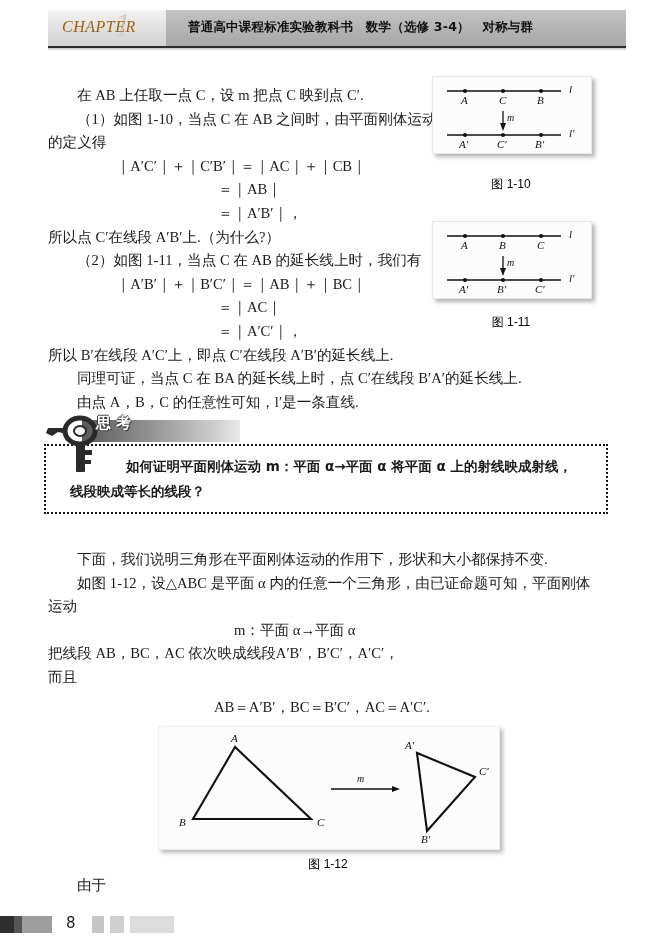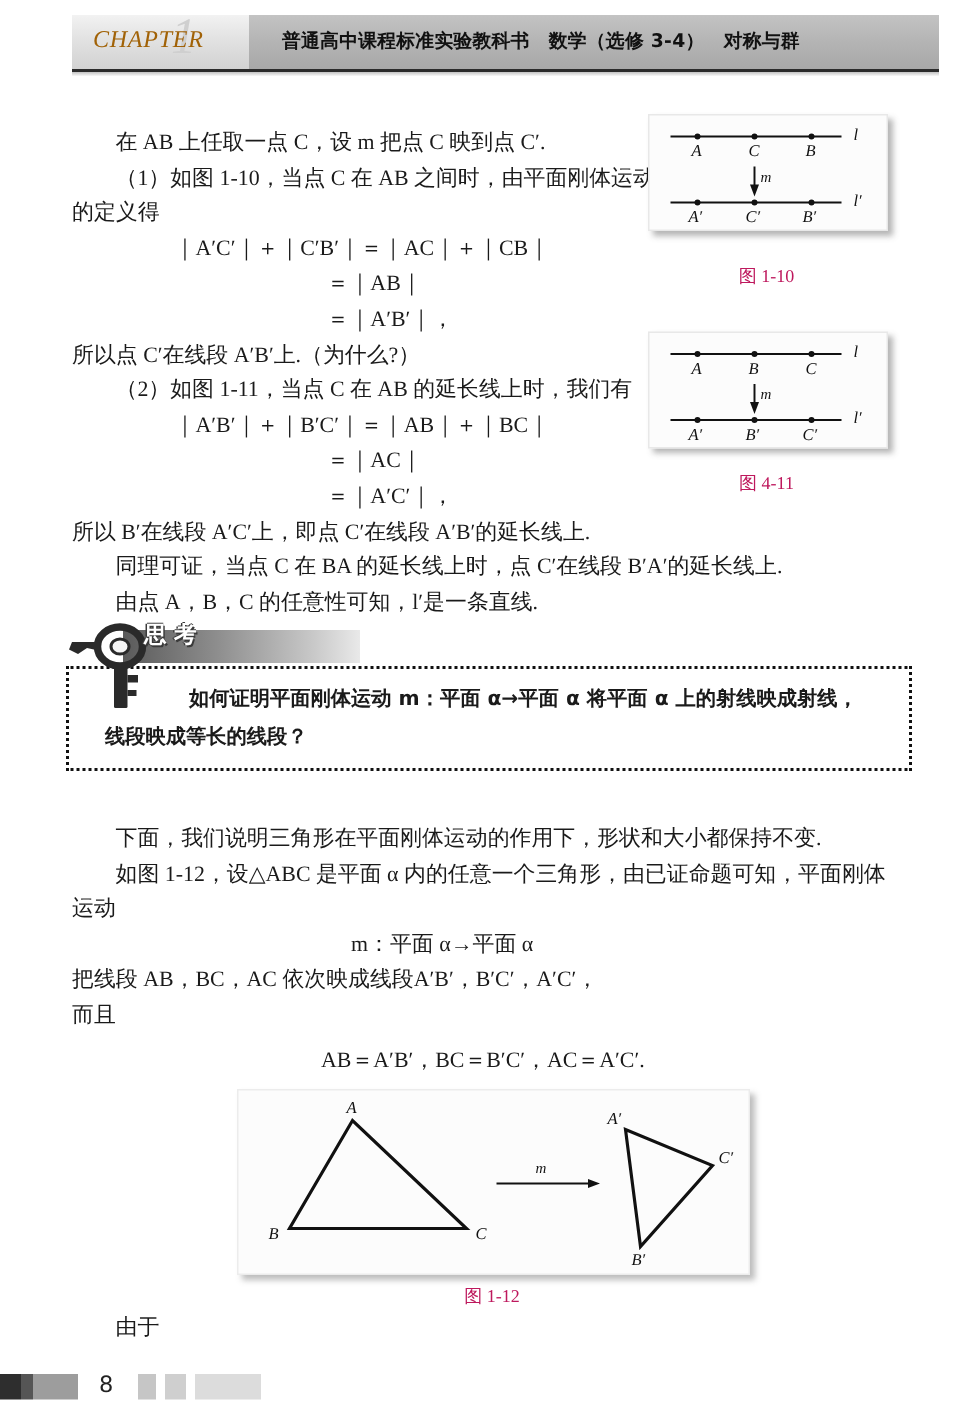--- a/index.html
+++ b/index.html
@@ -106,22 +106,22 @@
   .figbox {
     position: absolute;
     background: #fcfcfc;
     border: 1px solid #e8e8e8;
     box-shadow: 3px 3px 4px rgba(90,90,90,0.45);
   }
   .fig-caption {
     position: absolute;
     text-align: center;
     font-size: 12px;
-    font-family: Liberation Serif, serif;
-    color: #be185d;
+    font-family: Liberation Sans, sans-serif;
+    color: #000000;
     white-space: nowrap;
   }
 
   
   .think-wrap {
     position: absolute;
     left: 44px;
     top: 412px;
     width: 566px;
     height: 104px;
@@ -313,21 +313,21 @@
     <line x1="14" y1="58" x2="128" y2="58" stroke="#111" stroke-width="1.4"></line>
     <circle cx="32" cy="58" r="2" fill="#111"></circle>
     <circle cx="70" cy="58" r="2" fill="#111"></circle>
     <circle cx="108" cy="58" r="2" fill="#111"></circle>
     <text class="lbl" x="26" y="71">A′</text>
     <text class="lbl" x="64" y="71">B′</text>
     <text class="lbl" x="102" y="71">C′</text>
     <text class="lbl" x="136" y="60">l′</text>
   </svg>
 </div>
-<div class="fig-caption" style="left:432px; top:314px; width:158px;">图 4-11</div>
+<div class="fig-caption" style="left:432px; top:314px; width:158px;">图 1-11</div>
 
 <div class="think-wrap">
   <div class="think-dotted"></div>
   <div class="think-tab"></div>
 
   <svg class="think-key" viewBox="0 0 108 62">
     <g fill="#2a2a2a">
       <ellipse cx="34" cy="17" rx="15" ry="13" fill="none" stroke="#2a2a2a" stroke-width="5"></ellipse>
       <ellipse cx="34" cy="17" rx="6" ry="5" fill="#f4f4f4" stroke="#2a2a2a" stroke-width="2"></ellipse>
       <path d="M20 14 L2 14 L0 19 L6 22 L12 18 L21 20 Z"></path>

